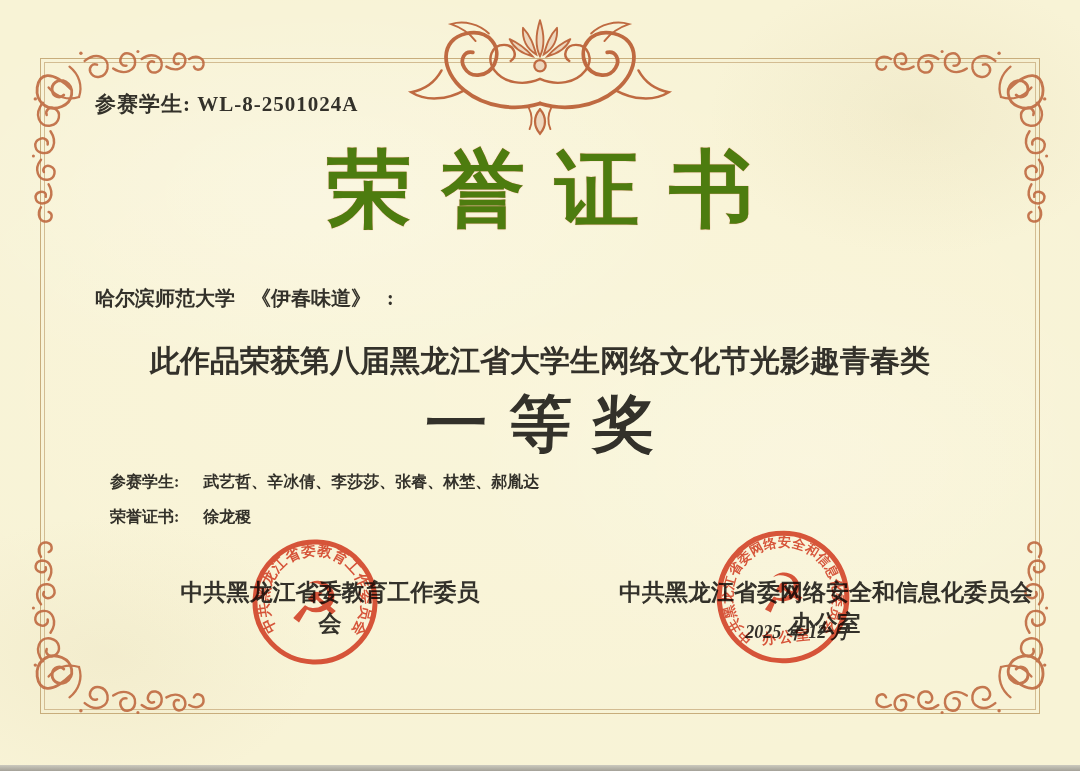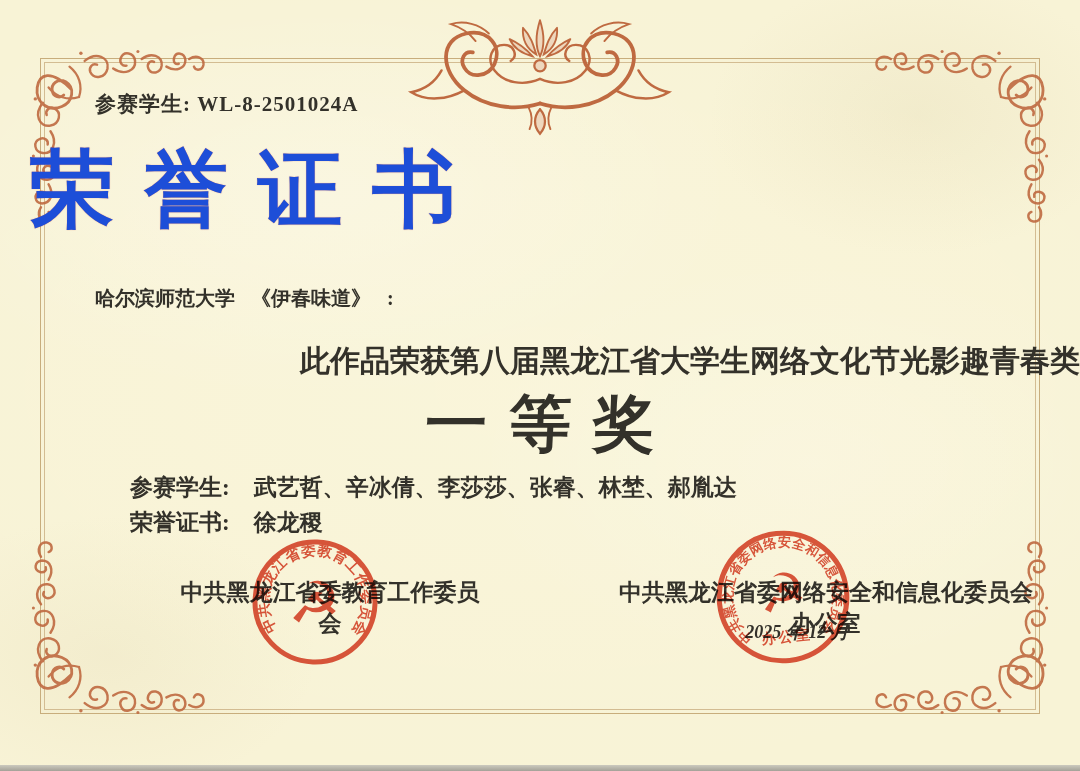--- a/index.html
+++ b/index.html
@@ -22,29 +22,29 @@
   .frame.inner{left:44px;top:62px;width:990px;height:646px;border:1px solid #d3bc92;}
   
   .corner{position:absolute;width:190px;height:190px;z-index:2;opacity:0.9;}
   .corner.tl{left:22px;top:40px;}
   .corner.tr{left:868px;top:40px;transform:scaleX(-1);}
   .corner.bl{left:22px;top:534px;transform:scaleY(-1);}
   .corner.br{left:868px;top:534px;transform:scale(-1,-1);}
   .crest{position:absolute;left:398px;top:16px;width:284px;height:124px;z-index:3;}
   
   .cert-number{left:95px;top:90px;font-size:21px;font-weight:700;letter-spacing:1px;z-index:4;}
-  .title{left:0;right:0;top:146px;text-align:left;font-size:84px;line-height:1.05;
-         font-weight:900;color:#1d4ed8;letter-spacing:30px;text-indent:30px;z-index:4;
+  .title{left:0;right:0;top:146px;text-align:center;font-size:84px;line-height:1.05;
+         font-weight:900;color:#4d7c0f;letter-spacing:30px;text-indent:30px;z-index:4;
          text-shadow:0 0 1px rgba(227,59,29,0.6);}
   .recipient{left:95px;top:285px;font-size:20px;font-weight:700;z-index:4;}
   .recipient .gap{display:inline-block;width:16px;}
-  .statement{left:0;right:0;top:341px;text-align:right;font-size:30px;font-weight:700;z-index:4;}
+  .statement{left:0;right:0;top:341px;text-align:center;font-size:30px;font-weight:700;z-index:4;}
   .prize{left:0;right:0;top:382px;text-align:center;font-size:62px;font-weight:900;
          letter-spacing:22px;text-indent:22px;transform:skewX(-3deg);z-index:4;}
-  .row{left:130px;font-size:23px;font-weight:700;z-index:4;}
+  .row{left:110px;font-size:16px;font-weight:700;z-index:4;}
   .row .label{margin-right:24px;}
   .participants{top:472px;}
   .advisor{top:507px;}
   .issuer{font-size:23px;font-weight:700;text-align:center;z-index:4;}
   .issuer-left{left:170px;top:577px;width:320px;}
   .issuer-right{left:613px;top:577px;width:426px;}
   .date{left:672px;top:620px;width:250px;text-align:center;font-size:18px;font-weight:600;z-index:4;font-style:italic;}
   
   .seal{position:absolute;z-index:6;color:#d63a22;opacity:0.85;mix-blend-mode:multiply;
         font-family:"Liberation Serif","DejaVu Serif",serif;}

